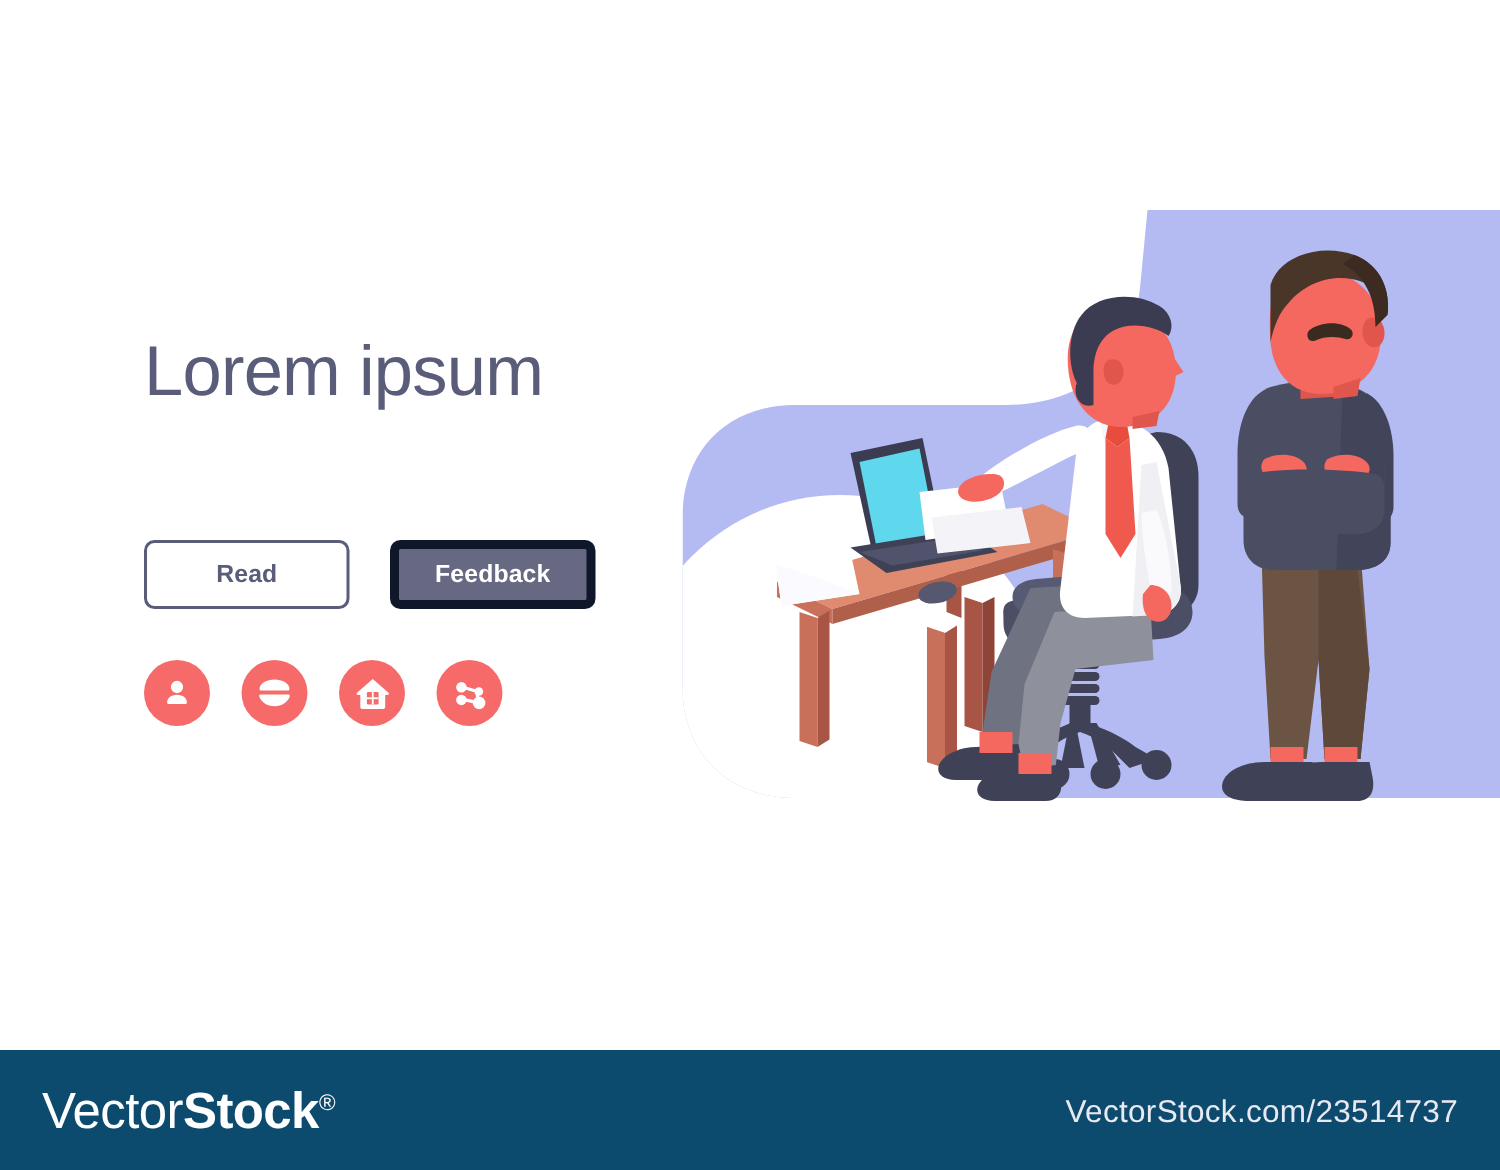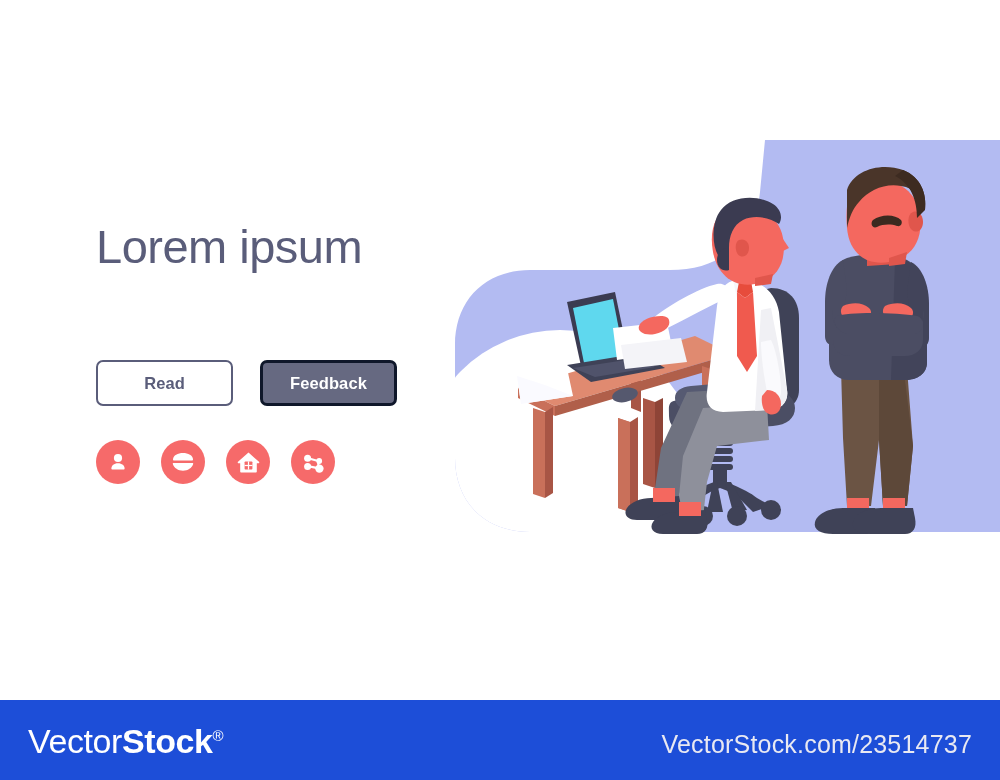--- a/index.html
+++ b/index.html
@@ -75,21 +75,21 @@
   #read-button {
     width: 137px;
     background: #ffffff;
     border: 2px solid #5a5d7a;
     color: #5a5d7a;
     margin-right: 27px;
   }
   #feedback-button {
     width: 137px;
     background: #666981;
-    border: 3px solid #0f172a;
+    border: 6px solid #0f172a;
     color: #ffffff;
   }
 
   
   #social-row {
     position: absolute;
     left: 0;
     top: 218px;
     display: flex;
   }
@@ -116,21 +116,21 @@
   }
   #illustration svg { display: block; }
 
   
   #footer-bar {
     position: absolute;
     left: 0;
     top: 700px;
     width: 1000px;
     height: 80px;
-    background: #1d4ed8;
+    background: #0c4a6e;
   }
   #brand-logo {
     position: absolute;
     left: 28px;
     top: 22px;
     font-size: 34px;
     color: #ffffff;
     letter-spacing: -0.4px;
     white-space: nowrap;
   }
@@ -138,21 +138,21 @@
   #brand-logo .bold { font-weight: bold; }
   #brand-logo .reg {
     font-size: 15px;
     vertical-align: super;
     font-weight: normal;
   }
   #footer-url {
     position: absolute;
     right: 28px;
     top: 30px;
-    font-size: 25px;
+    font-size: 21px;
     color: #e9e9f2;
     letter-spacing: 0.2px;
     white-space: nowrap;
   }
 </style>
 </head>
 <body>
 
 <div id="banner">
 

